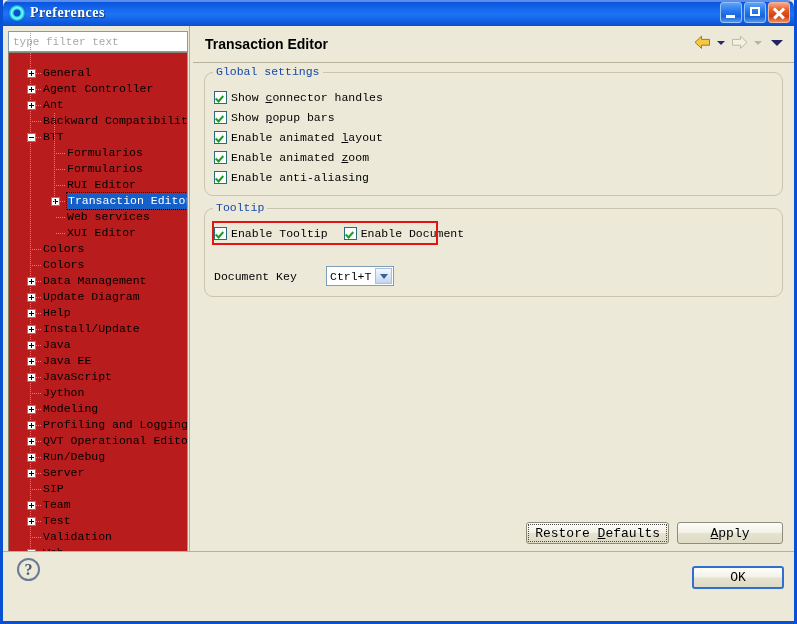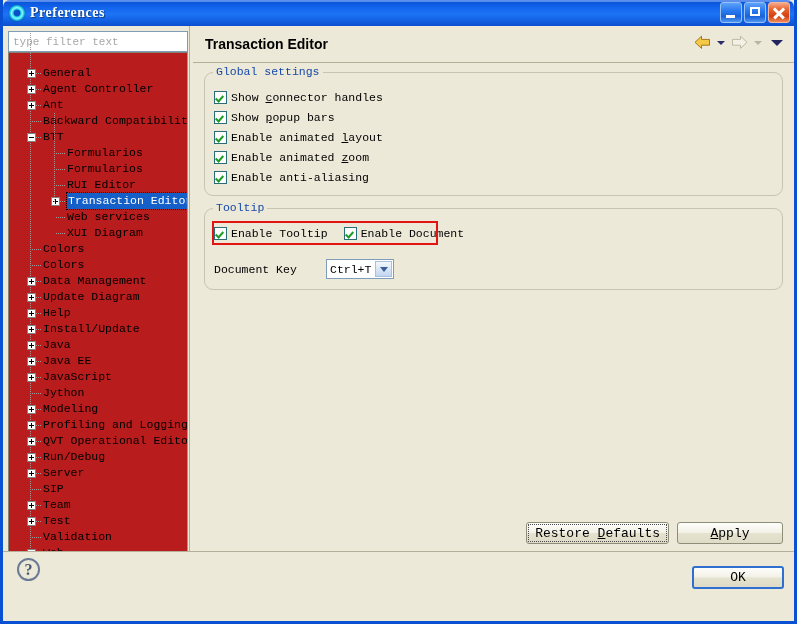--- a/index.html
+++ b/index.html
@@ -320,21 +320,21 @@
     position: absolute;
     border: 2px solid #e31414;
     box-sizing: border-box;
     pointer-events: none;
   }
   .keyrow {
     display: flex;
     align-items: center;
     height: 24px;
     padding-left: 9px;
-    margin-top: 14px;
+    margin-top: 21px;
   }
   .keylabel {
     font-family: "Liberation Mono", monospace;
     font-size: 11.5px;
     color: #000000;
     width: 112px;
   }
   .combo {
     width: 68px;
     height: 20px;
@@ -504,21 +504,21 @@
             <span class="elbow"></span>
             <span class="toggle plus"></span>
             <span class="tlabel">Transaction Editor</span>
           </div>
           <div class="tnode lvl2">
             <span class="elbow"></span>
             <span class="tlabel">Web services</span>
           </div>
           <div class="tnode lvl2">
             <span class="elbow"></span>
-            <span class="tlabel">XUI Diagram</span>
+            <span class="tlabel">XUI Editor</span>
           </div>
           <div class="tnode lvl1">
             <span class="elbow"></span>
             <span class="tlabel">Colors</span>
           </div>
           <div class="tnode lvl1">
             <span class="elbow"></span>
             <span class="tlabel">Colors</span>
           </div>
           <div class="tnode lvl1">

